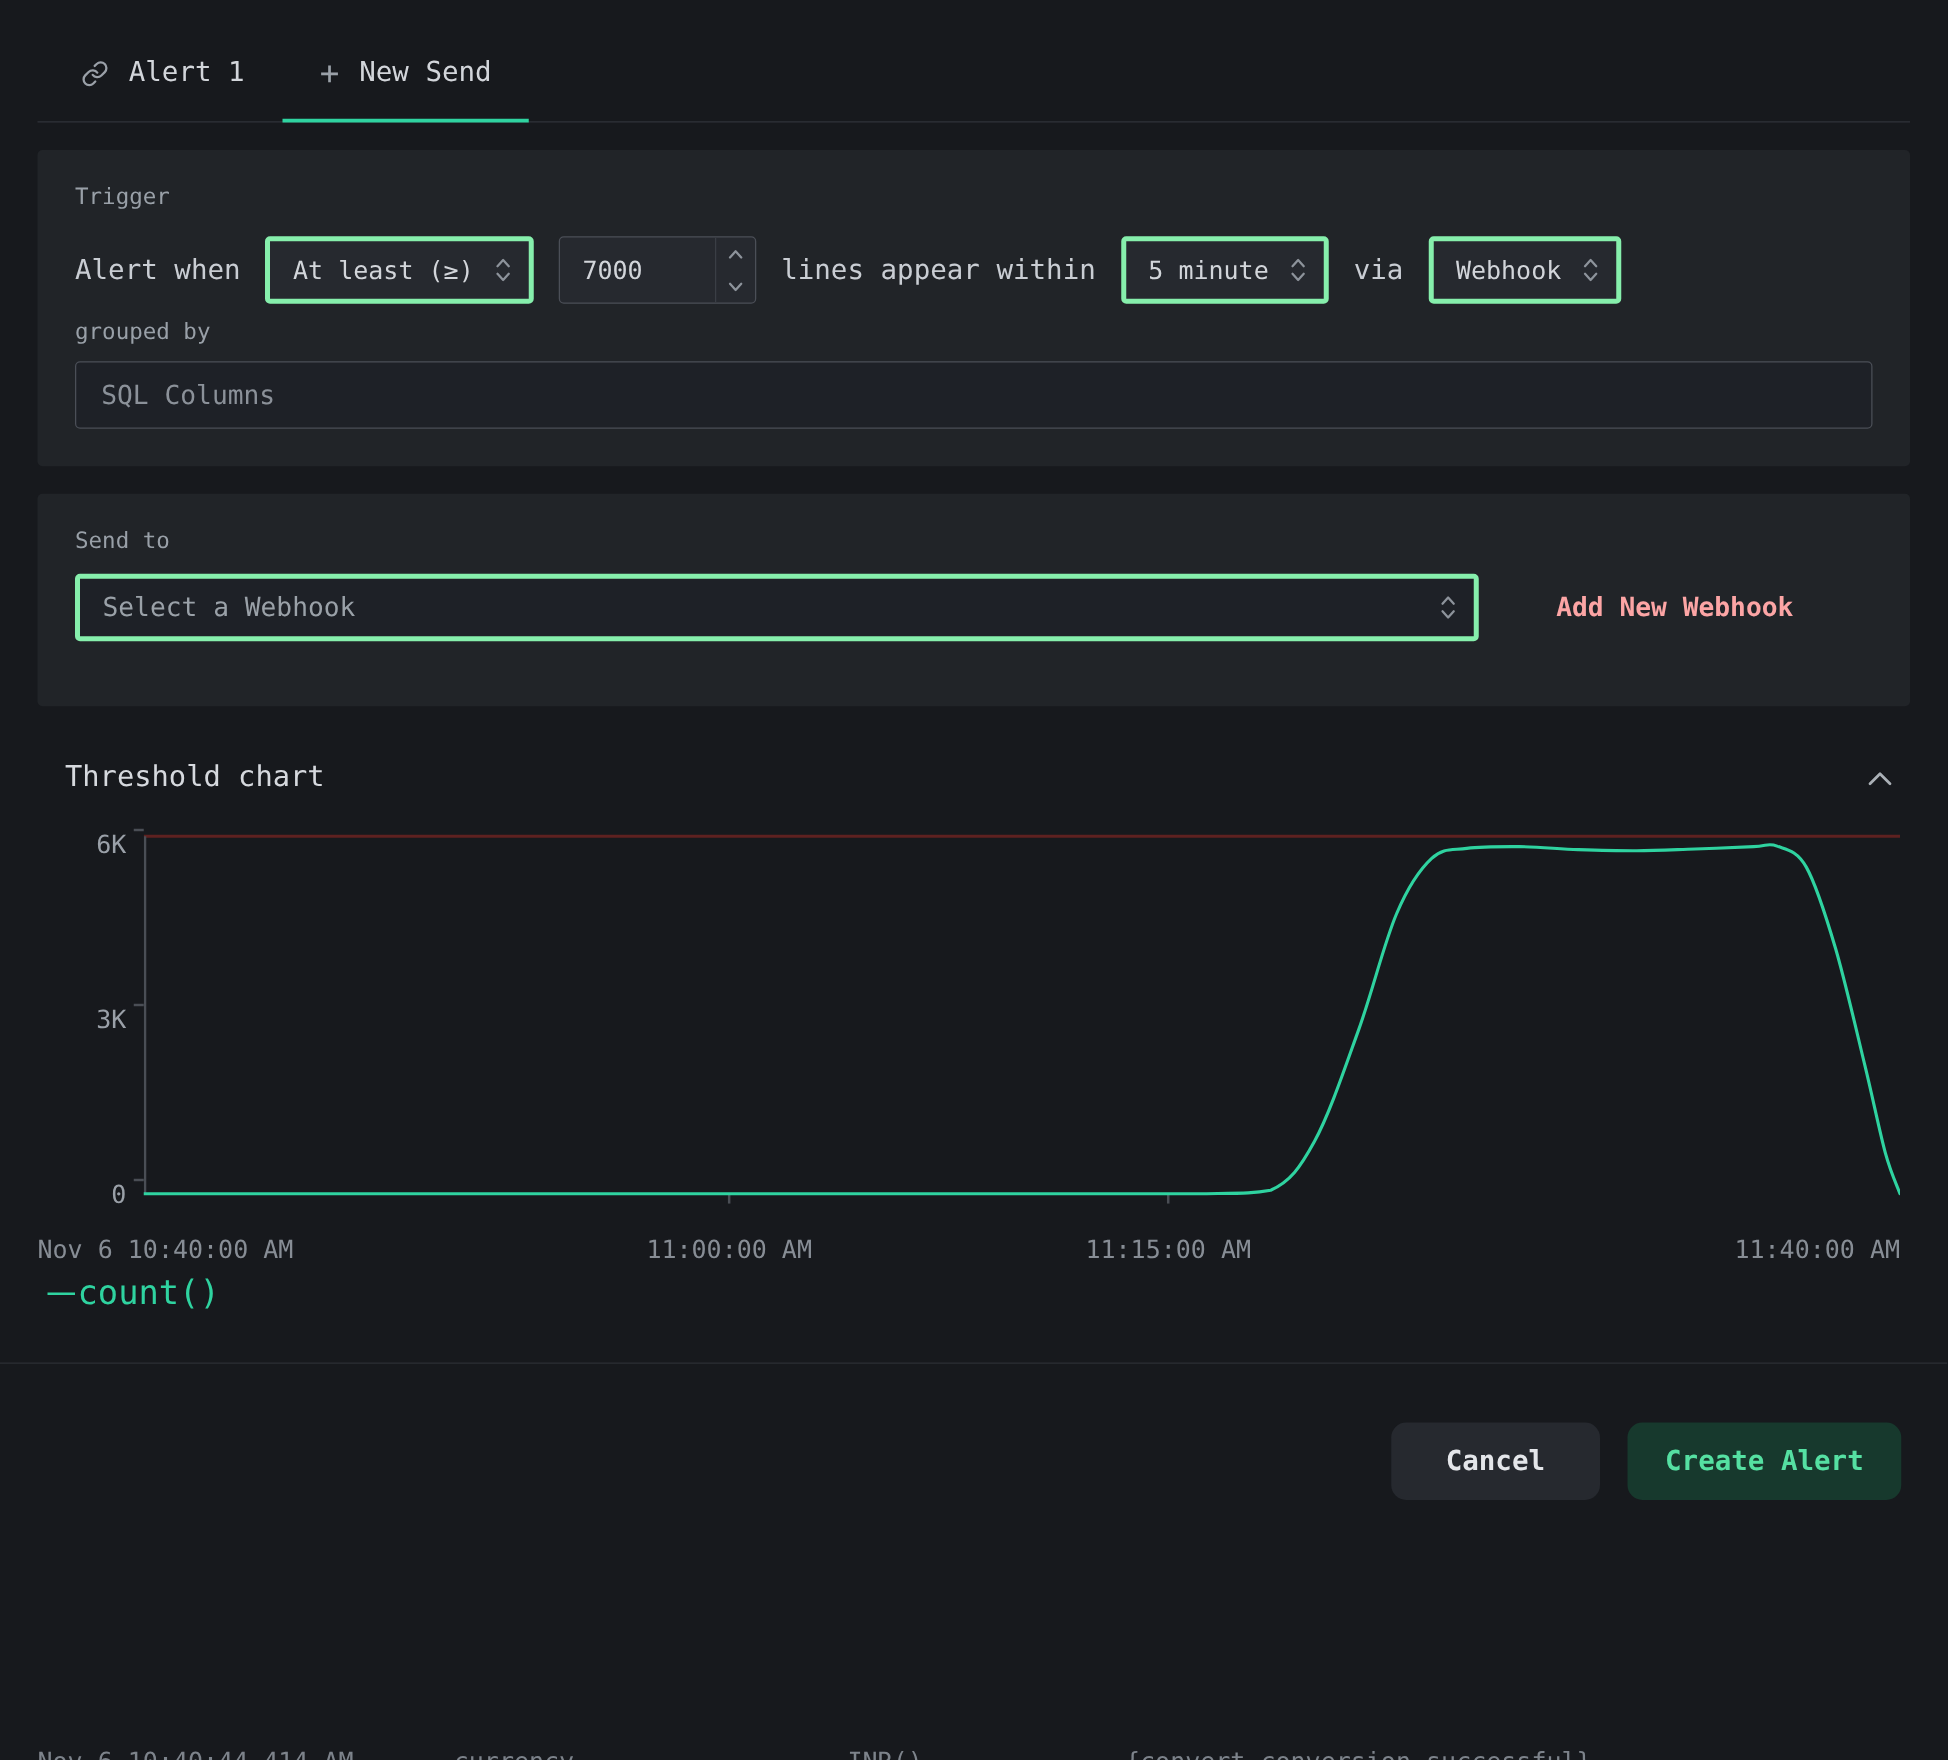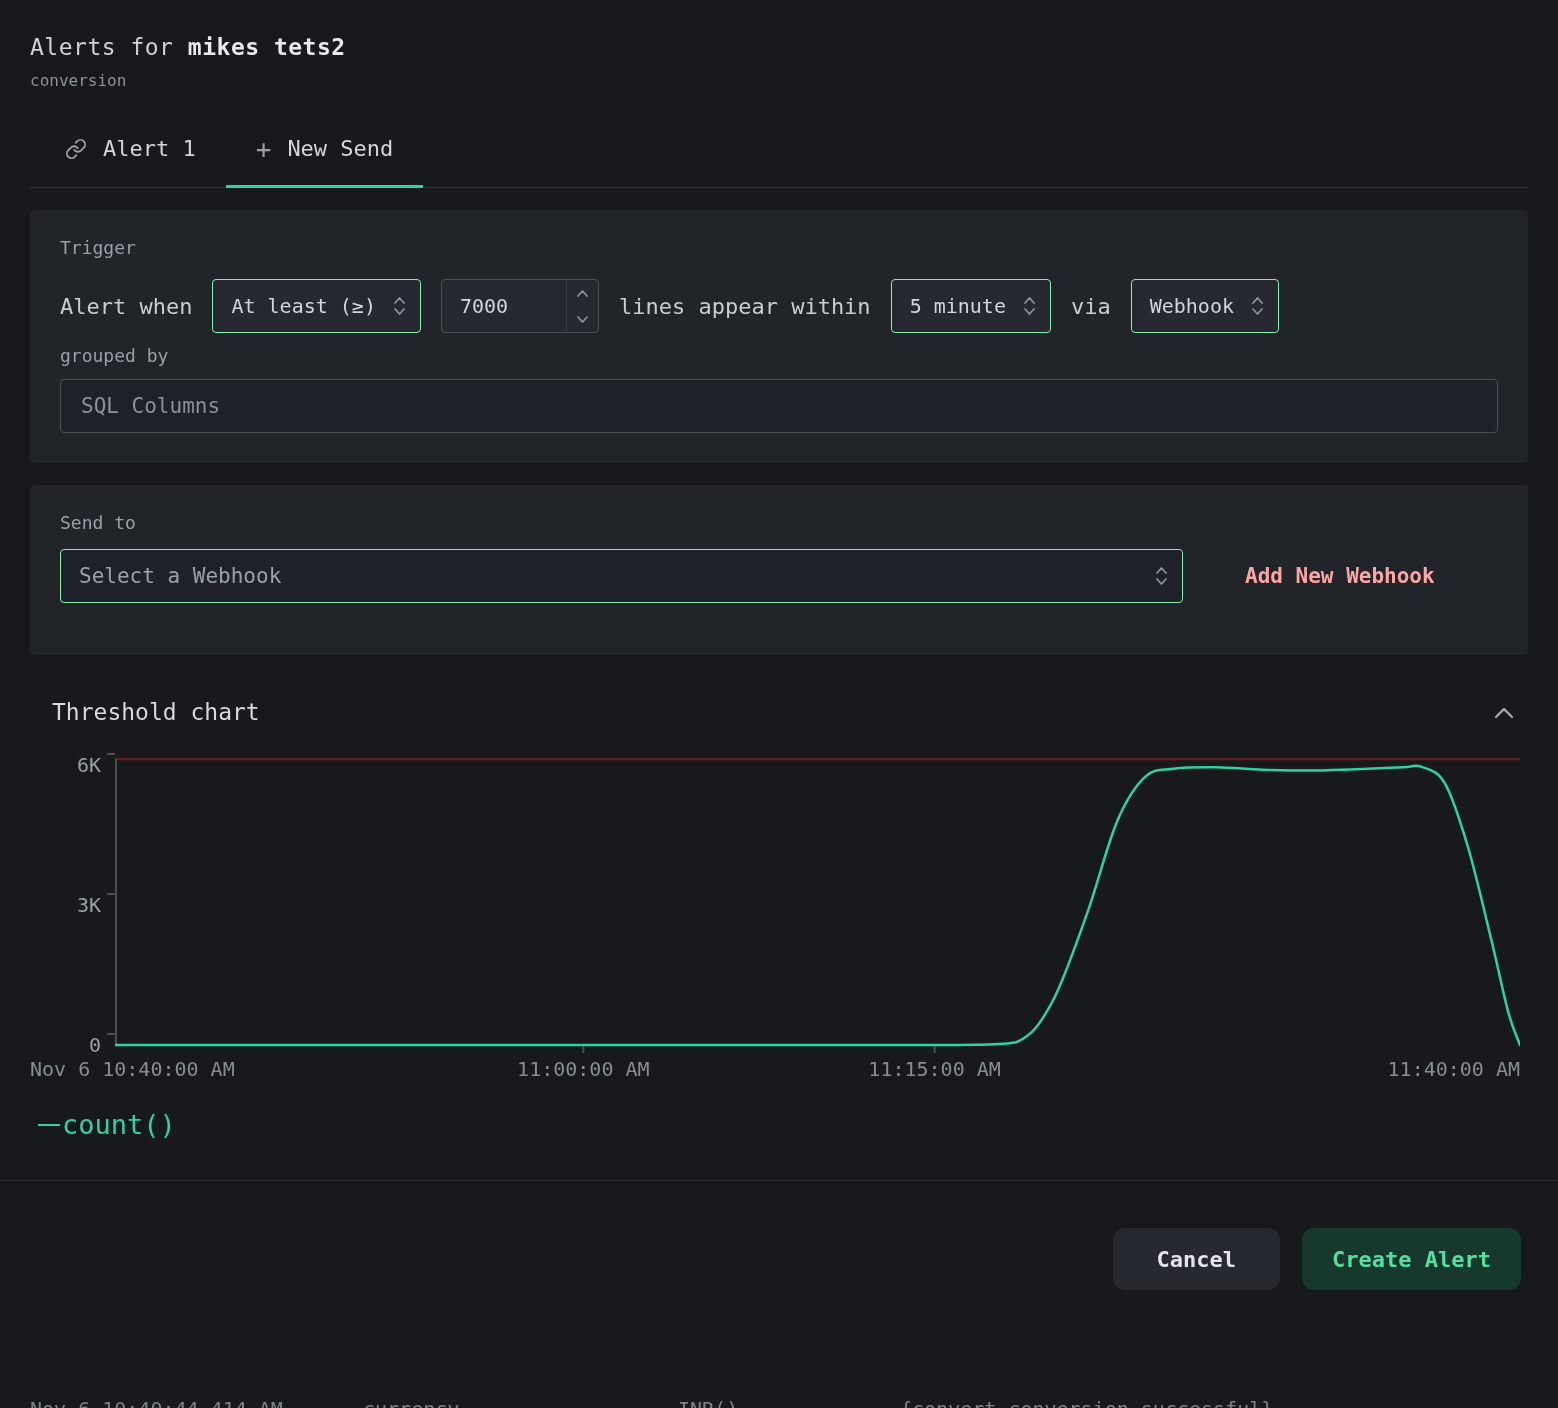--- a/index.html
+++ b/index.html
@@ -34,21 +34,21 @@
 
   
   .panel { background: #212428; border-radius: 4px; margin-top: 22px; padding: 27px 30px 30px; }
   .panel.send { padding-bottom: 52px; }
   .section-label { font-size: 18px; color: #99a0a8; }
   .section-label.grouped { margin-top: 12px; }
 
   .trigger-row { display: flex; align-items: center; margin-top: 21px; gap: 20px; font-size: 22px; color: #c9cdd3; }
   .row-text { white-space: nowrap; }
 
-  .select { height: 54px; background: #26292f; border: 1px solid #86efac; border-radius: 4px;
+  .select { height: 54px; background: #26292f; border: 4px solid #86efac; border-radius: 4px;
             display: inline-flex; align-items: center; gap: 16px; padding: 0 13px 0 18px;
             font-size: 20px; color: #d2d5da; cursor: pointer; white-space: nowrap; }
   .select .chev { display: flex; color: #8d939b; }
   .select.webhook { flex: 0 0 1123px; justify-content: space-between; background: #1e2127; color: #9aa1a8; font-size: 21px; }
 
   .num-input { height: 54px; width: 158px; background: #26292f; border: 1px solid #4b4f57; border-radius: 4px;
                display: flex; align-items: stretch; overflow: hidden; }
   .num-value { flex: 1; display: flex; align-items: center; padding-left: 18px; font-size: 20px; color: #d2d5da; }
   .steppers { width: 32px; display: flex; flex-direction: column; border-left: 1px solid #3a3e45; }
   .step { flex: 1; display: flex; align-items: center; justify-content: center; color: #8d939b; cursor: pointer; }
@@ -69,21 +69,21 @@
 
   .chart-wrap { display: flex; margin-top: 32px; }
   .y-axis { width: 85px; position: relative; flex: none; }
   .y-tick { position: absolute; right: 0; transform: translateY(-50%); display: flex; align-items: flex-start; gap: 6px;
             font-size: 20px; color: #9aa0a8; }
   .y-tick i { width: 8px; height: 2px; background: #4a4e55; display: block; }
   .plot { flex: 1; margin-right: 8px; height: 296px; position: relative; }
   .plot svg { width: 100%; height: 100%; display: block; }
 
   .x-axis { position: relative; height: 32px; margin-top: 4px; font-size: 20px; color: #878d95; }
-  .x-tick { position: absolute; top: 0; white-space: nowrap; }
+  .x-tick { position: absolute; top: 20px; white-space: nowrap; }
 
   .legend { display: flex; align-items: center; gap: 2px; margin: 20px 0 0 8px; color: var(--accent); font-size: 27px; }
   .legend-dash { width: 22px; height: 2px; background: var(--accent); flex: none; }
 
   
   .divider { margin-top: 40px; border-top: 1px solid #2c2f35; }
   .footer { display: flex; justify-content: flex-end; gap: 22px; padding: 47px 37px 0; }
   .btn { height: 62px; border: none; border-radius: 12px; cursor: pointer; font-weight: 700; font-size: 22px;
          font-family: "DejaVu Sans Mono", "Liberation Mono", monospace; }
   .btn-cancel { background: #26292f; color: #e4e6ea; padding: 0 44px; }
@@ -93,27 +93,20 @@
   .bg-strip { position: absolute; left: 0; right: 0; bottom: 0; height: 11px; overflow: hidden;
               font-size: 20px; color: #7d838b; }
   .bg-strip span { position: absolute; top: 0; white-space: nowrap; }
   .bgp0 { left: 30px; } .bgp1 { left: 363px; } .bgp2 { left: 678px; } .bgp3 { left: 900px; }
 </style>
 </head>
 <body style="--accent: #2fd3a0; --accent-bright: #55e0a2; --accent-bg: #17392d; --threshold-red: #5e2120;">
 
 <div class="content">
 
-  <div class="header">
-    <div class="title">
-      <span>Alerts for</span>
-      <b>mikes tets2</b>
-    </div>
-    <div class="subtitle">conversion</div>
-  </div>
 
   <div class="tabs">
     <div class="tab">
       <span class="icon">
         <svg width="22" height="22" viewBox="0 0 24 24" fill="none" stroke="currentColor" stroke-width="2" stroke-linecap="round" stroke-linejoin="round">
           <path d="M10 13a5 5 0 0 0 7.54.54l3-3a5 5 0 0 0-7.07-7.07l-1.72 1.71"></path>
           <path d="M14 11a5 5 0 0 0-7.54-.54l-3 3a5 5 0 0 0 7.07 7.07l1.71-1.71"></path>
         </svg>
       </span>
       <span>Alert 1</span>

